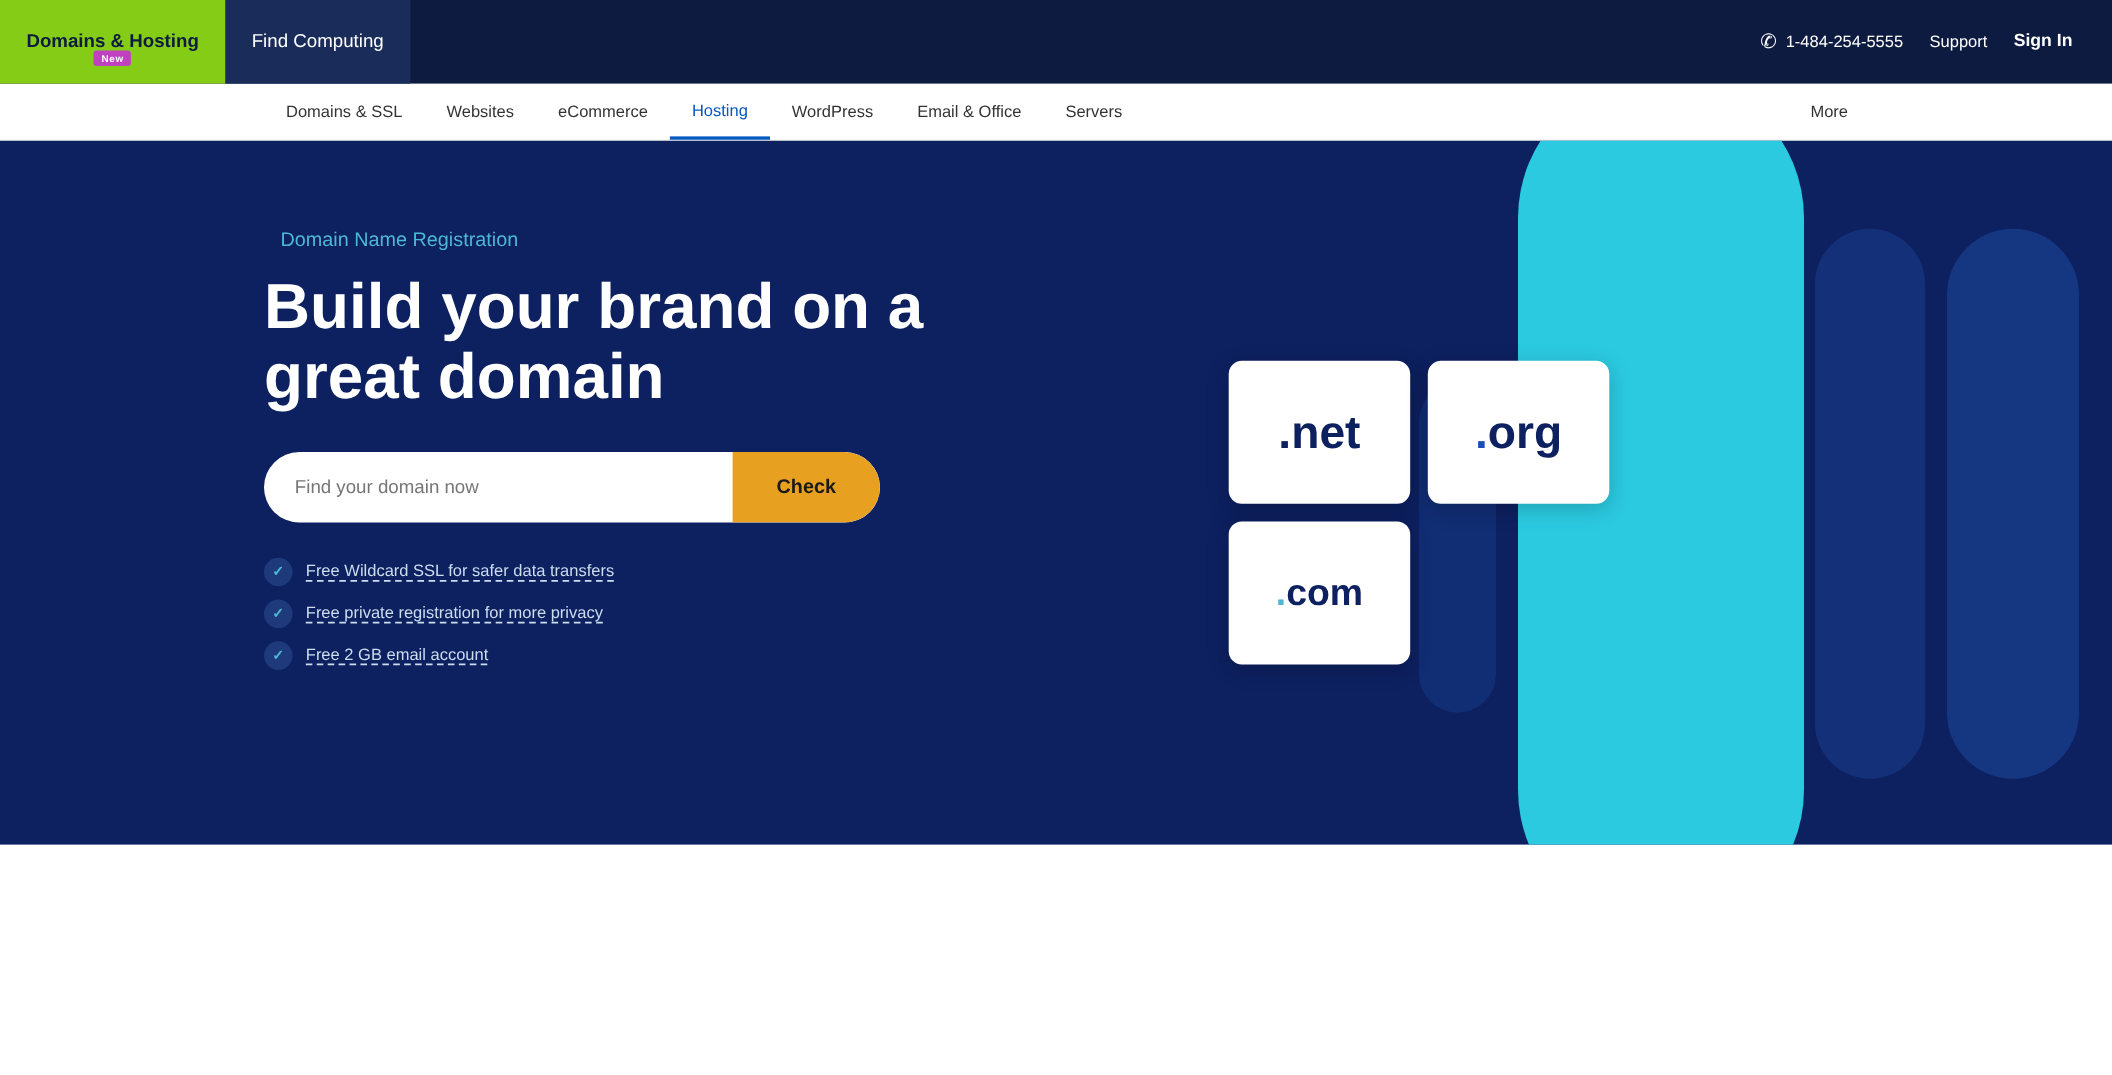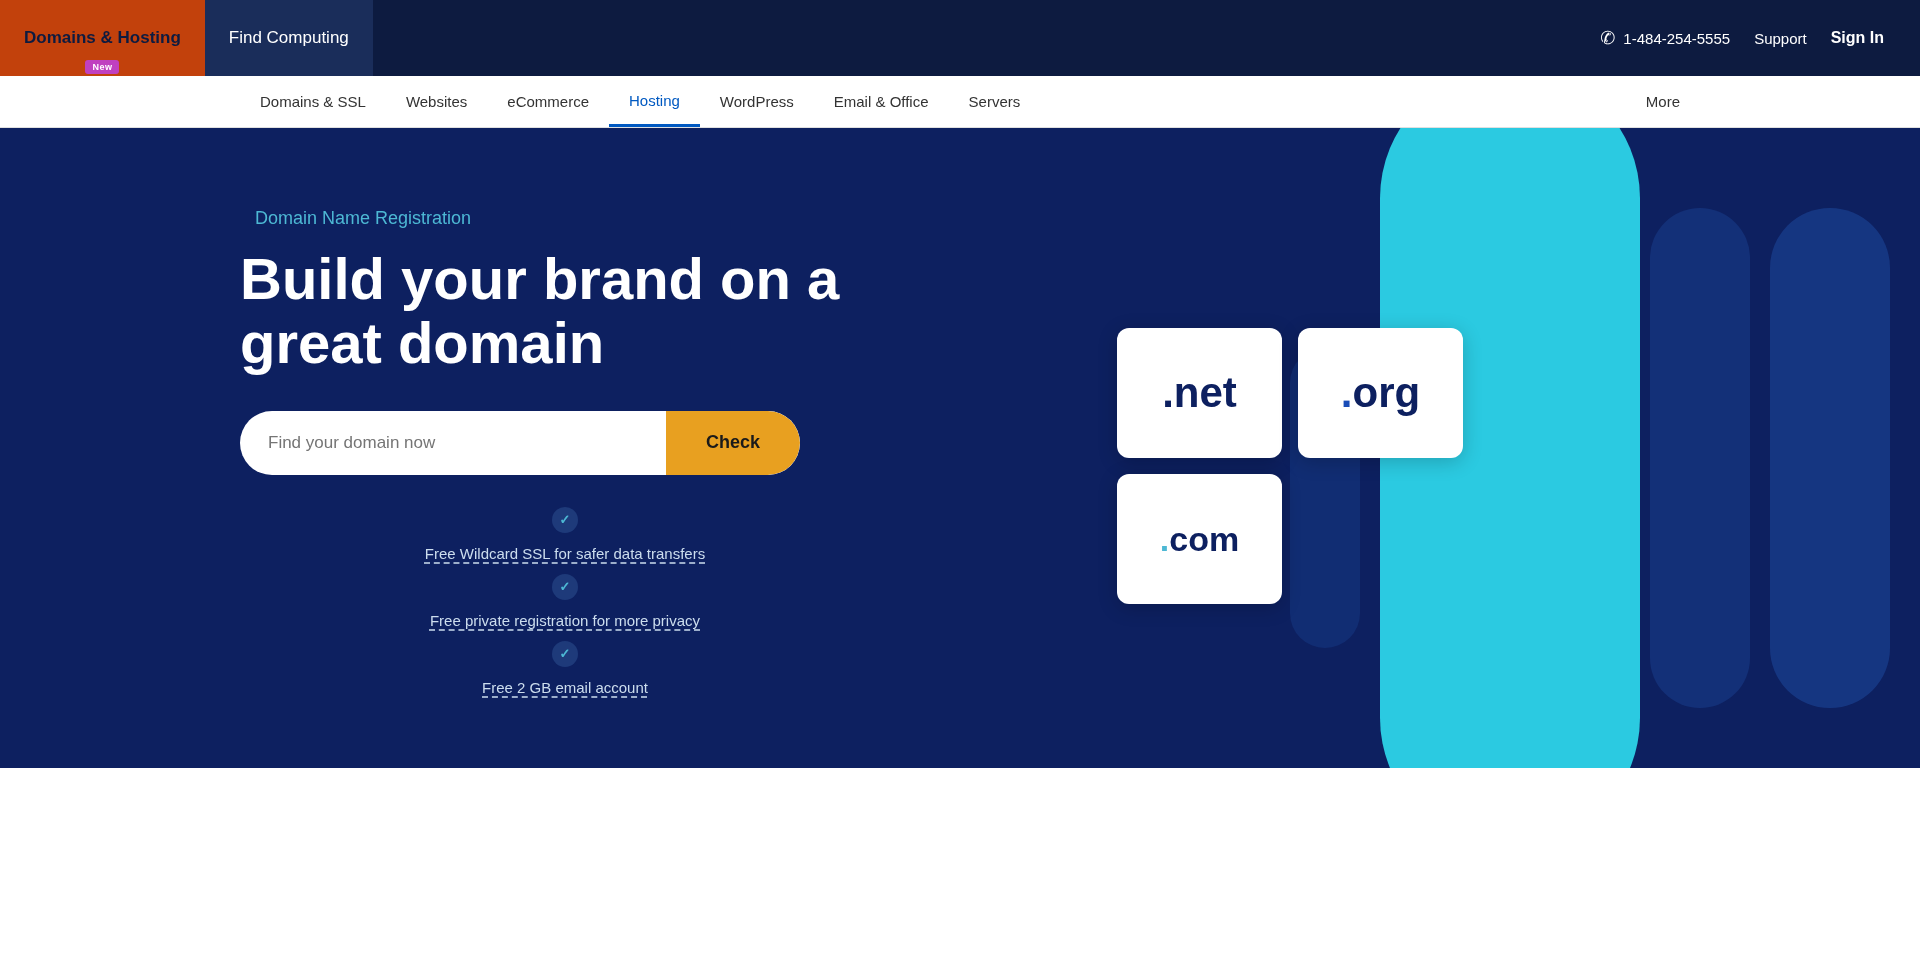--- a/index.html
+++ b/index.html
@@ -34,31 +34,31 @@
       flex-direction: column;
       justify-content: center;
       padding: 0 24px;
       cursor: pointer;
       font-size: 17px;
       color: #cdd8f0;
       position: relative;
       text-decoration: none;
     }
     .nav-tab.active {
-      background: #c2410c;
+      background: #84cc16;
       color: #0d1b40;
       font-weight: 600;
     }
     .nav-tab.cloud-tab {
       background: #1a2d5a;
       color: white;
     }
     .new-badge {
       position: absolute;
-      bottom: 2px;
+      bottom: 16px;
       left: 50%;
       transform: translateX(-50%);
       background: #c040c0;
       color: white;
       font-size: 9px;
       font-weight: bold;
       padding: 2px 7px;
       border-radius: 3px;
       letter-spacing: 0.5px;
     }
@@ -253,21 +253,20 @@
       gap: 12px;
     }
 
     .feature-item {
       display: flex;
       align-items: center;
       gap: 12px;
       color: #cde;
       font-size: 15px;
       position: relative;
-      flex-direction: column;
     }
 
     .feature-check {
       width: 26px;
       height: 26px;
       background: #1e3a7a;
       border-radius: 50%;
       display: flex;
       align-items: center;
       justify-content: center;

